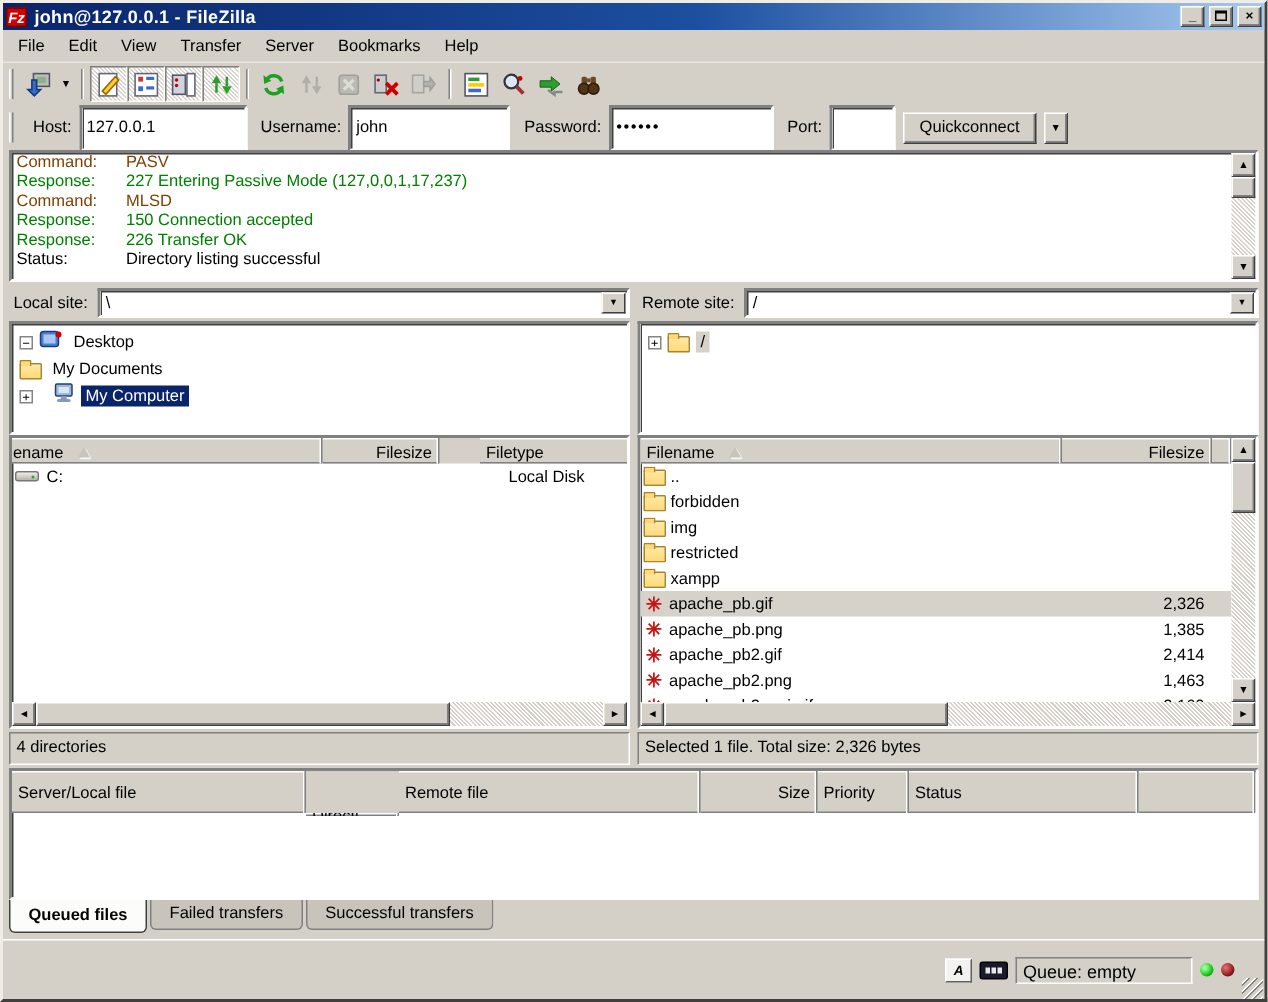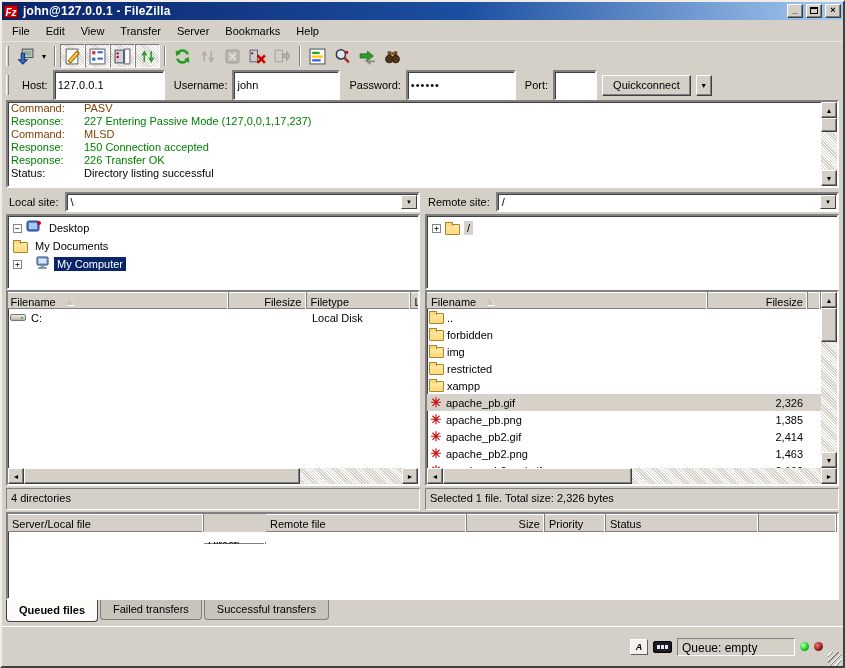--- a/index.html
+++ b/index.html
@@ -77,38 +77,38 @@
   .rows { position:absolute; left:0; right:0; top:17px; bottom:16px; overflow:hidden; }
   .frow { display:flex; height:17px; align-items:center; white-space:nowrap; }
   .cell-name { display:flex; align-items:center; gap:3px; padding-left:2px; overflow:hidden; }
   .cell-size { text-align:right; padding-right:5px; }
   .hscroll-abs { position:absolute; left:0; bottom:0; }
   .panestatus { height:22px; flex:0 0 22px; margin-top:2px; border:1px solid; border-color:#808080 #fff #fff #808080; padding:3px 4px 0; white-space:nowrap; overflow:hidden; }
 
   
   .lc-name { width:222px; flex:0 0 222px; }
   .lc-size { width:78px; flex:0 0 78px; }
-  .lc-type { width:104px; flex:0 0 104px; }
+  .lc-type { width:104px; flex:0 0 104px;margin-left:27px; }
   .lc-last { flex:1; }
   
   .rc-name { width:281px; flex:0 0 281px; }
   .rc-size { width:100px; flex:0 0 100px; }
   .rc-fill { flex:1; }
 
   
   .i { display:inline-block; flex:0 0 auto; }
   .icon-folder { width:15px; height:11px; background:linear-gradient(#ffe9a6,#ffd978); border:1px solid #a8842c; border-radius:1px; position:relative; margin-top:2px; }
   .icon-folder::before { content:""; position:absolute; top:-3px; left:-1px; width:6px; height:3px; background:#ffd978; border:1px solid #a8842c; border-bottom:none; border-radius:1px 1px 0 0; }
   .icon-imgfile { width:14px; height:14px; color:#cc1111; font-size:13px; line-height:14px; text-align:center; font-weight:bold; }
   .icon-drive { width:16px; height:7px; background:linear-gradient(#efede8,#b8b4ac); border:1px solid #777; border-radius:2px; position:relative; margin-right:2px; }
   .icon-drive::after { content:""; position:absolute; right:2px; top:2px; width:2px; height:2px; background:#2a2; border-radius:50%; }
 
   
   .queue { height:88px; flex:0 0 88px; margin:4px 4px 0; background:#fff; border:2px solid; border-color:#808080 #fff #fff #808080; box-shadow:inset 1px 1px 0 #404040; overflow:hidden; }
-  .qheader { display:flex; height:18px; background:#d4d0c8; }
+  .qheader { display:flex; height:28px; background:#d4d0c8; }
   .qc1 { width:196px; flex:0 0 196px; } .qc2 { width:62px; flex:0 0 62px;margin-top:28px; } .qc3 { width:201px; flex:0 0 201px; }
   .qc4 { width:78px; flex:0 0 78px; } .qc5 { width:61px; flex:0 0 61px; } .qc6 { width:153px; flex:0 0 153px; }
   .qc7 { flex:1; }
 
   
   .tabsbar { height:26px; flex:0 0 26px; display:flex; align-items:flex-start; padding-left:4px; gap:2px; }
   .tab { border:1px solid #808080; border-top:none; background:#c8c4bc; padding:3px 12px 4px; border-radius:0 0 4px 4px; white-space:nowrap; }
   .tab.active { background:#fcfcfa; font-weight:bold; border-color:#404040; padding:4px 12px 5px; }
 
   

